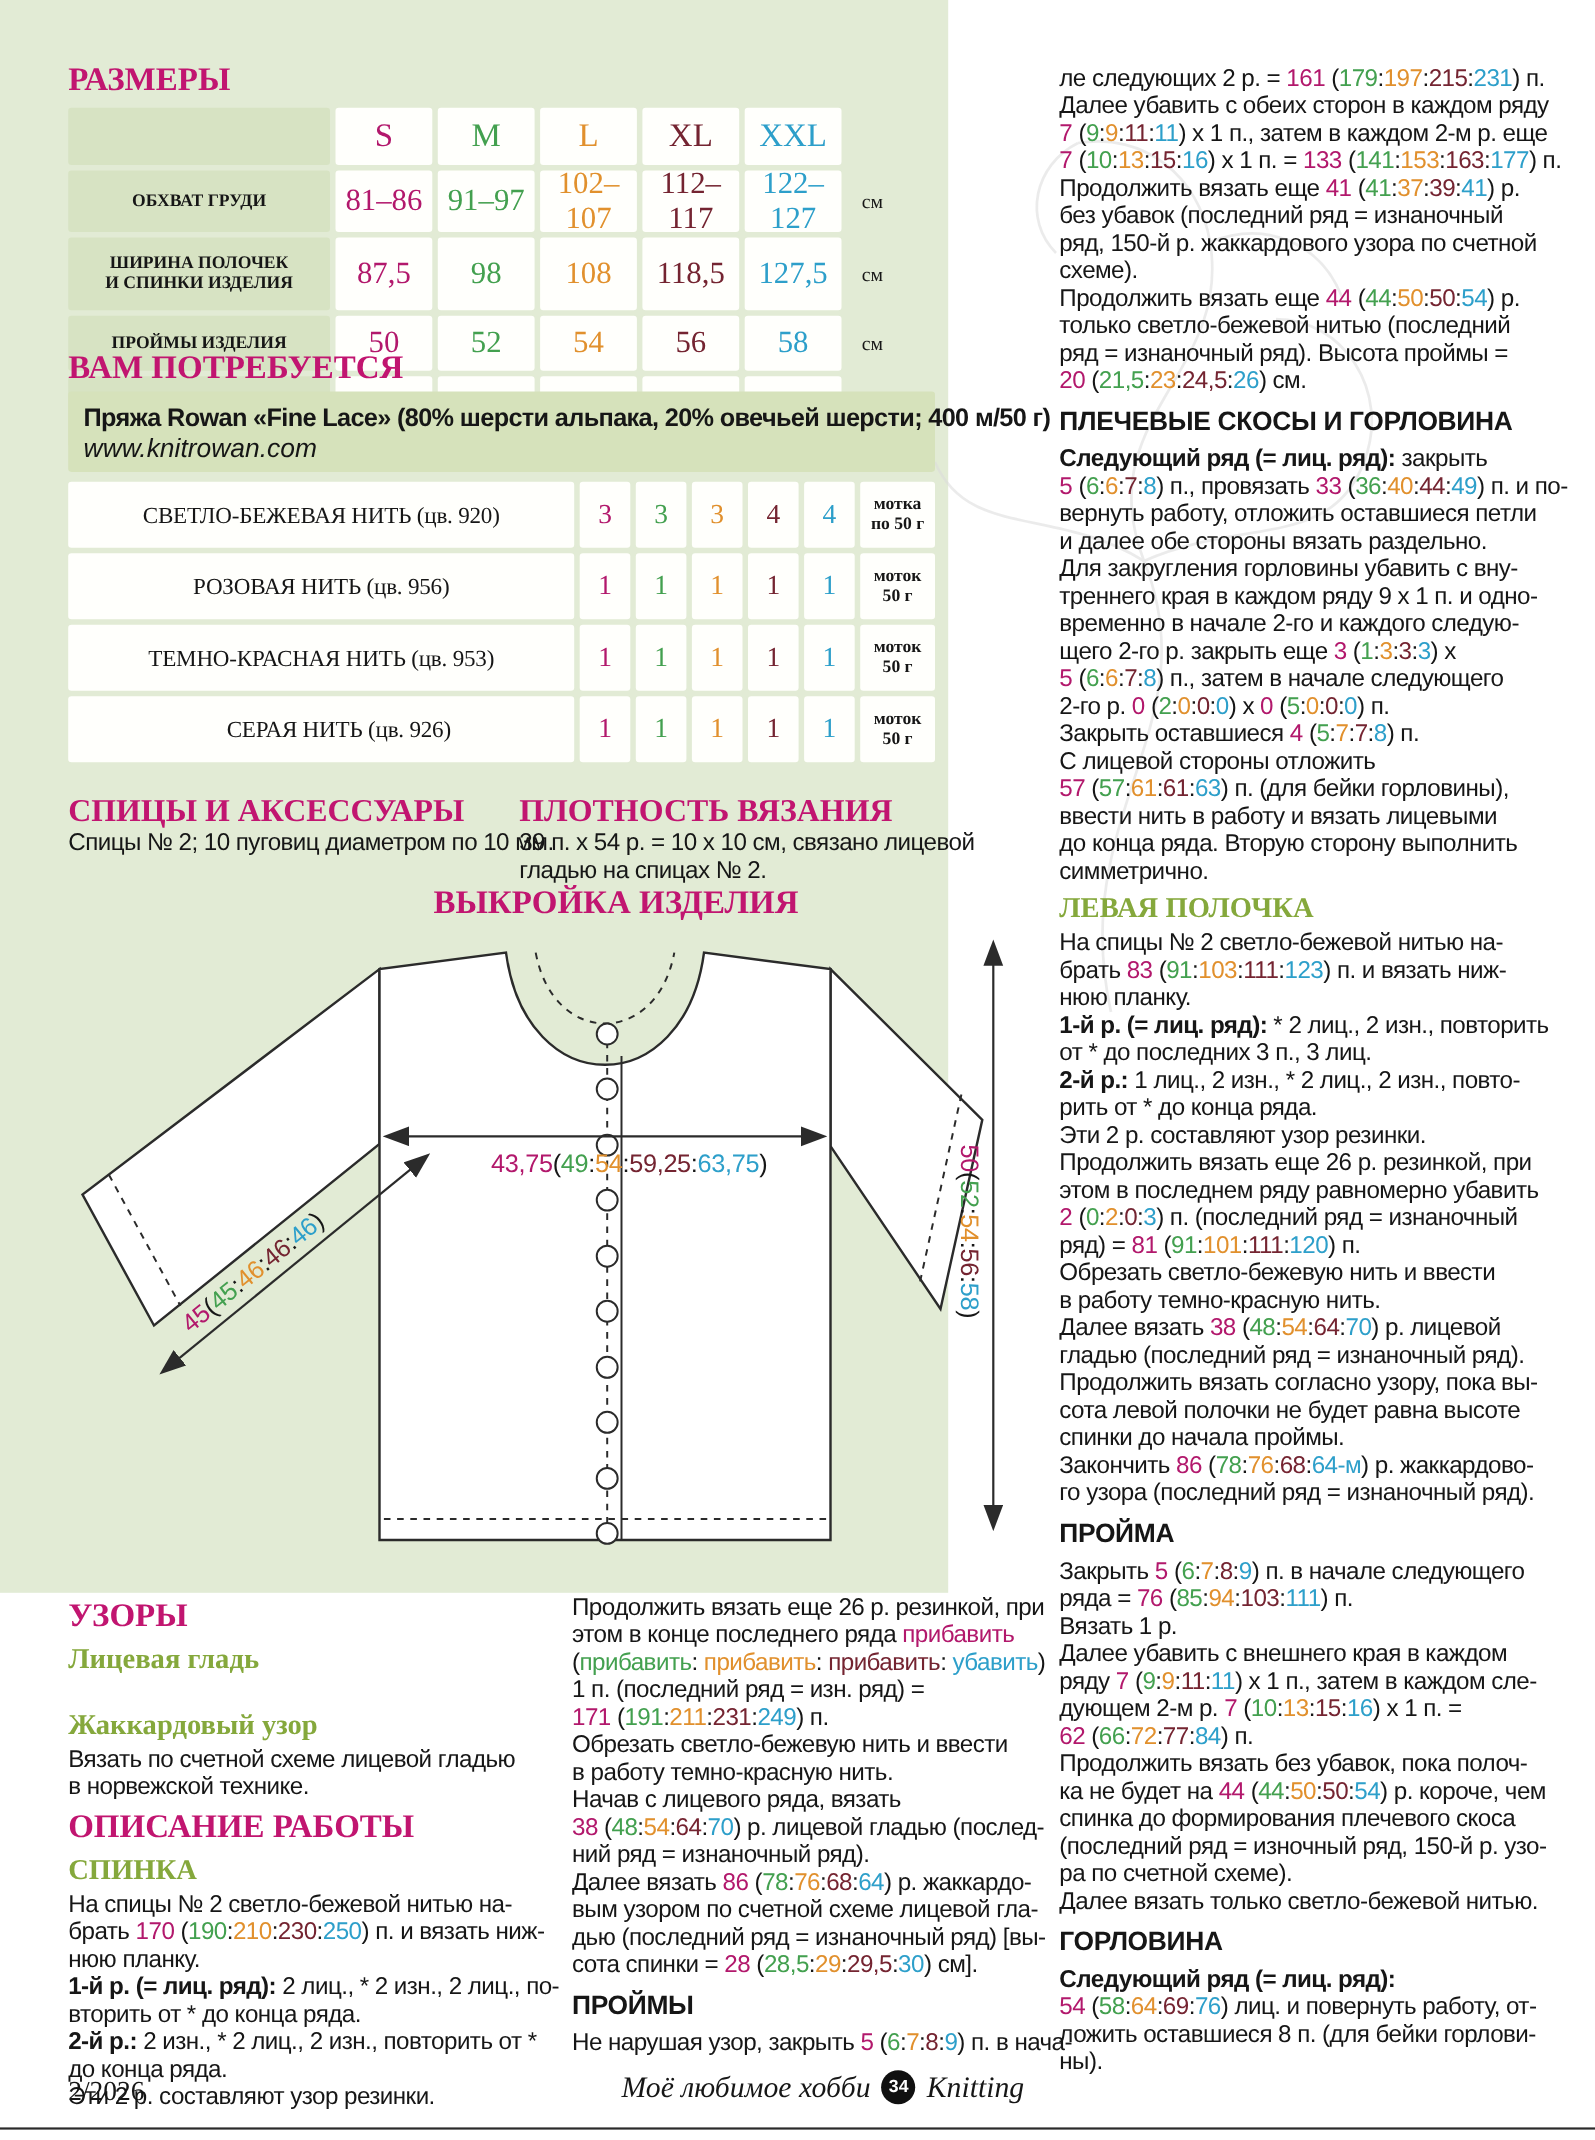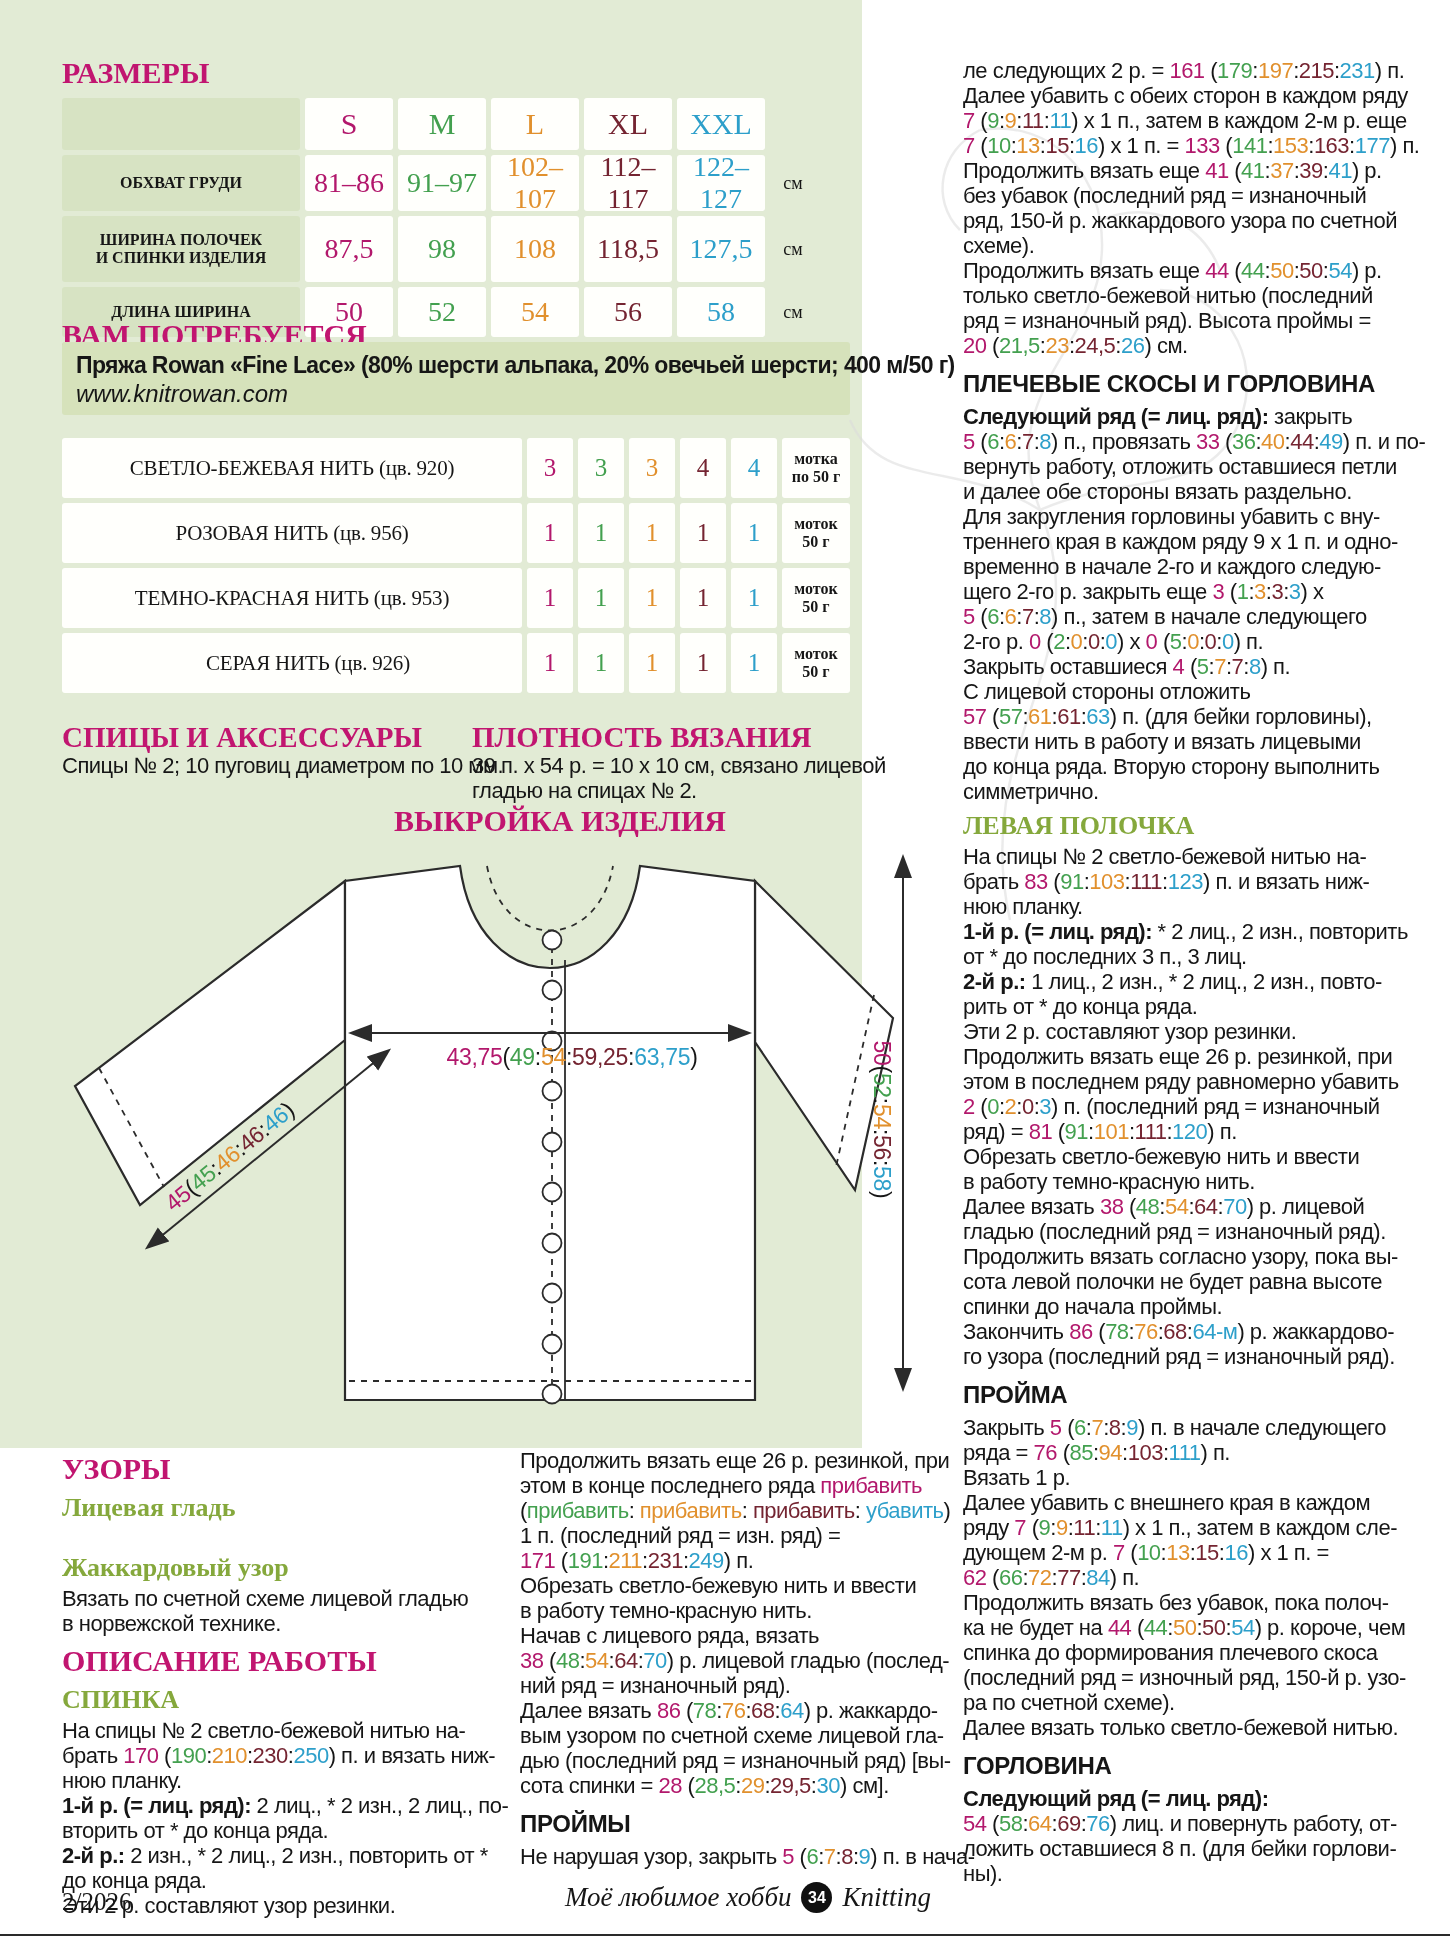--- a/index.html
+++ b/index.html
@@ -87,39 +87,39 @@
     <div class="cell val c-u" style="height: 56px;">122–127</div>
     <div class="cell unit" style="height: 56px;">см</div>
     <div class="cell lab" style="height: 66px;">ШИРИНА ПОЛОЧЕК
 И СПИНКИ ИЗДЕЛИЯ</div>
     <div class="cell val c-s" style="height: 66px;">87,5</div>
     <div class="cell val c-m" style="height: 66px;">98</div>
     <div class="cell val c-l" style="height: 66px;">108</div>
     <div class="cell val c-x" style="height: 66px;">118,5</div>
     <div class="cell val c-u" style="height: 66px;">127,5</div>
     <div class="cell unit" style="height: 66px;">см</div>
-    <div class="cell lab" style="height: 50px;">ДЛИНА ШИРИНА</div>
+    <div class="cell lab" style="height: 50px;">ПРОЙМЫ ИЗДЕЛИЯ</div>
     <div class="cell val c-s" style="height: 50px;">50</div>
     <div class="cell val c-m" style="height: 50px;">52</div>
     <div class="cell val c-l" style="height: 50px;">54</div>
     <div class="cell val c-x" style="height: 50px;">56</div>
     <div class="cell val c-u" style="height: 50px;">58</div>
     <div class="cell unit" style="height: 50px;">см</div>
     <div class="cell lab" style="height: 64px;">ДЛИНА РУКАВА
 ПО ВНУТРЕННЕМУ ШВУ</div>
     <div class="cell val c-s" style="height: 64px;">45</div>
     <div class="cell val c-m" style="height: 64px;">45</div>
     <div class="cell val c-l" style="height: 64px;">46</div>
     <div class="cell val c-x" style="height: 64px;">46</div>
     <div class="cell val c-u" style="height: 64px;">46</div>
     <div class="cell unit" style="height: 64px;">см</div>
   </div>
 
 <div class="abs h-mag col" style="left:62px;top:310px;">ВАМ ПОТРЕБУЕТСЯ</div>
-<div id="mat-band" class="abs col" style="left:62px;top:342px;">
+<div id="mat-band" class="abs col" style="left:62px;top:356px;">
   <div class="b1">Пряжа Rowan «Fine Lace» (80% шерсти альпака, 20% овечьей шерсти; 400 м/50 г)</div>
   <div class="b2">www.knitrowan.com</div>
 </div>
 <div id="mat-table" class="abs col" style="left:62px;top:438px;">
     <div class="cell wlab" style="height: 60px;">СВЕТЛО-БЕЖЕВАЯ НИТЬ (цв. 920)</div>
     <div class="cell wval c-s" style="height: 60px;">3</div>
     <div class="cell wval c-m" style="height: 60px;">3</div>
     <div class="cell wval c-l" style="height: 60px;">3</div>
     <div class="cell wval c-x" style="height: 60px;">4</div>
     <div class="cell wval c-u" style="height: 60px;">4</div>

